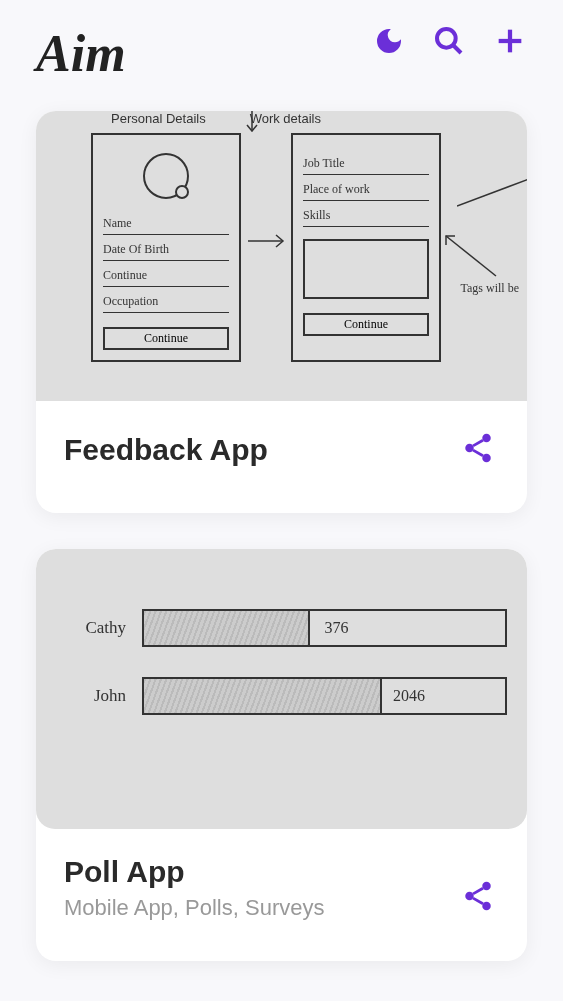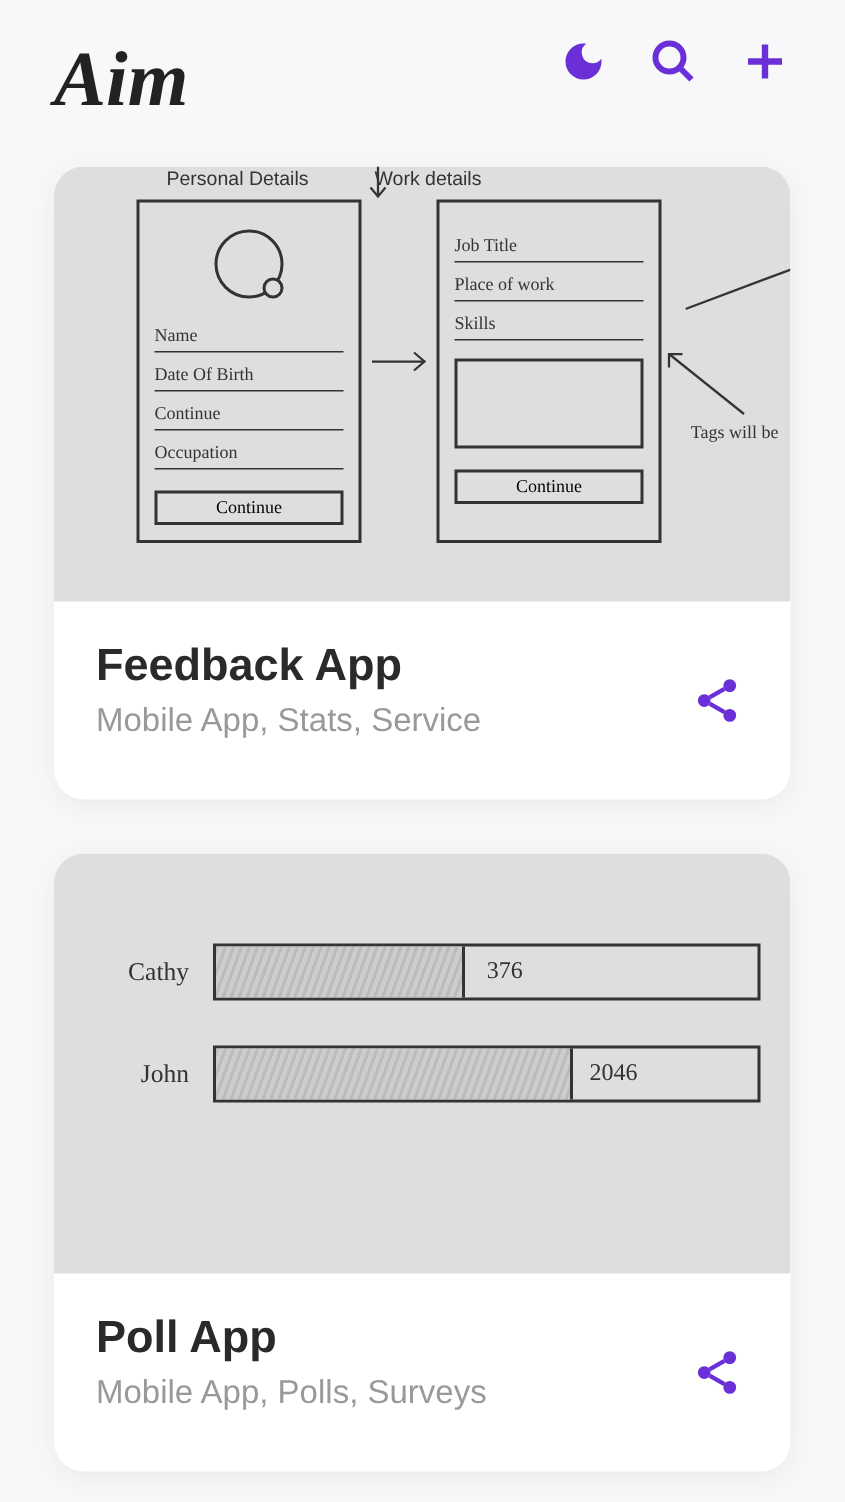--- a/index.html
+++ b/index.html
@@ -58,20 +58,21 @@
     
     .card-image {
       background: #dedede;
       height: 290px;
       position: relative;
       overflow: hidden;
     }
     
     .card-image.poll {
       height: 280px;
+      border-radius: 19px;
     }
     
     .card-body {
       padding: 26px 28px 40px 28px;
       display: flex;
       justify-content: space-between;
       align-items: flex-end;
     }
     
     .card-text {
@@ -297,21 +298,20 @@
       </svg>
       <svg style="position:absolute;top:120px;right:26px;" width="60" height="50" viewBox="0 0 60 50" fill="none" stroke="#333" stroke-width="1.5">
         <line x1="5" y1="5" x2="55" y2="45"></line>
         <path d="M5 14 L5 5 L14 5"></path>
       </svg>
       <div class="sketch-note" style="top:170px;right:8px;">Tags will be</div>
     </div>
     <div class="card-body">
       <div class="card-text">
         <div class="card-title">Feedback App</div>
-        <div class="card-subtitle">Mobile App, Stats, Service</div>
       </div>
       <div class="share-btn">
         <svg width="34" height="34" viewBox="0 0 24 24" fill="#6B2FD8">
           <circle cx="18" cy="5" r="3"></circle>
           <circle cx="6" cy="12" r="3"></circle>
           <circle cx="18" cy="19" r="3"></circle>
           <line x1="8.5" y1="10.5" x2="15.5" y2="6.5" stroke="#6B2FD8" stroke-width="2"></line>
           <line x1="8.5" y1="13.5" x2="15.5" y2="17.5" stroke="#6B2FD8" stroke-width="2"></line>
         </svg>
       </div>

